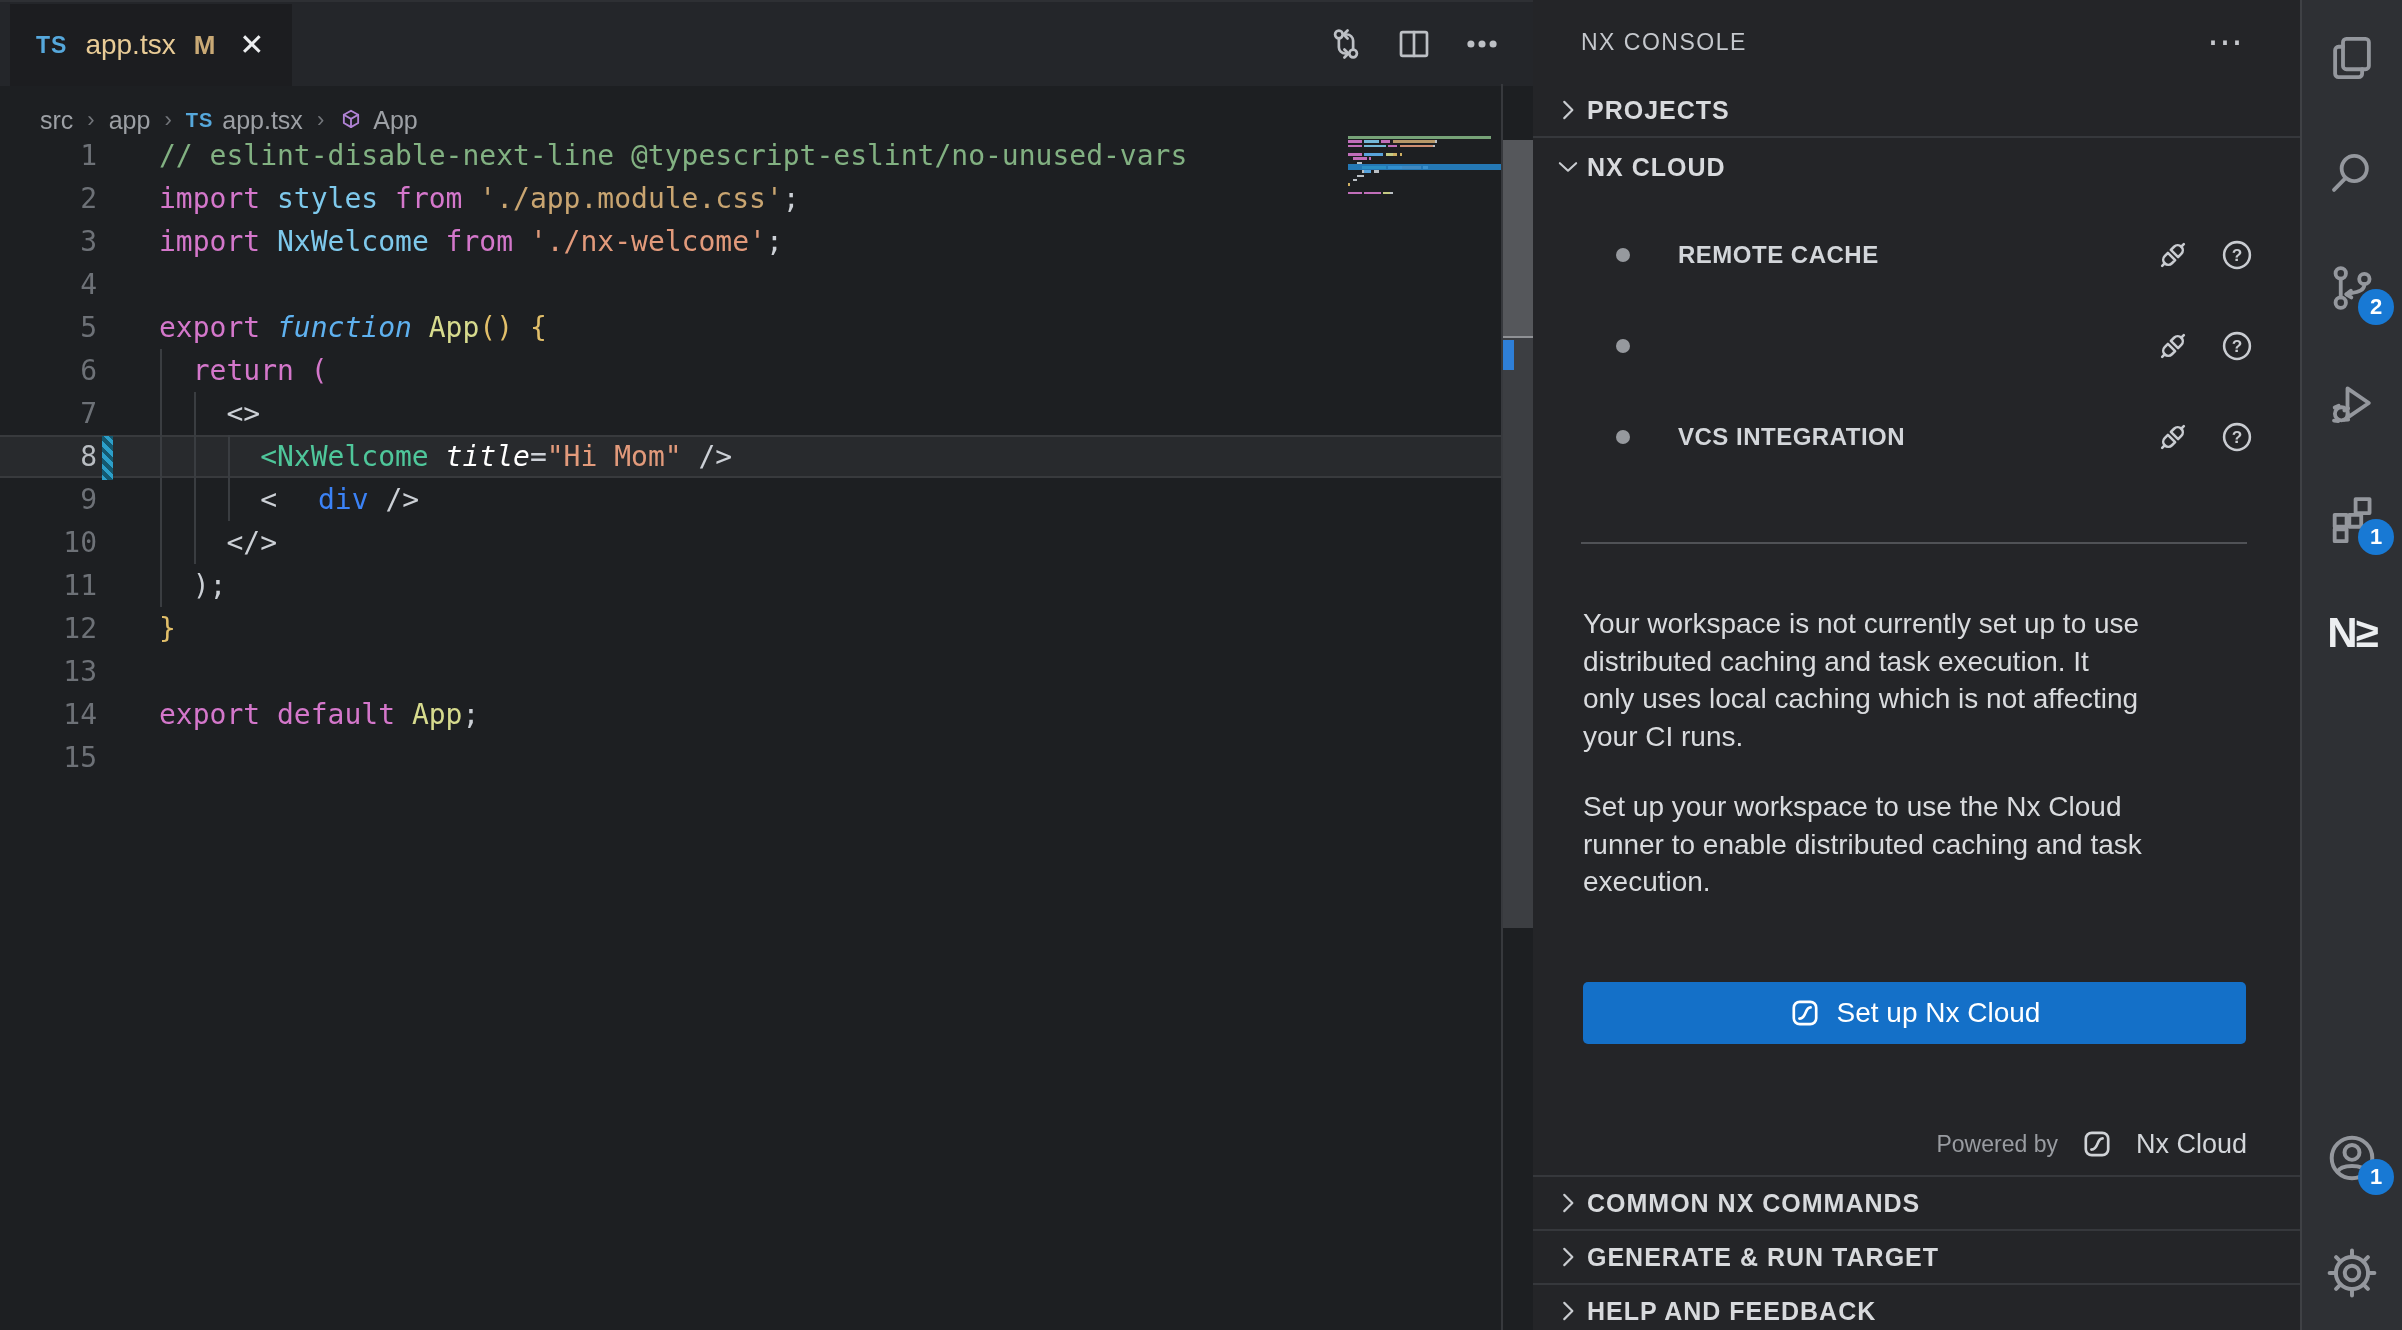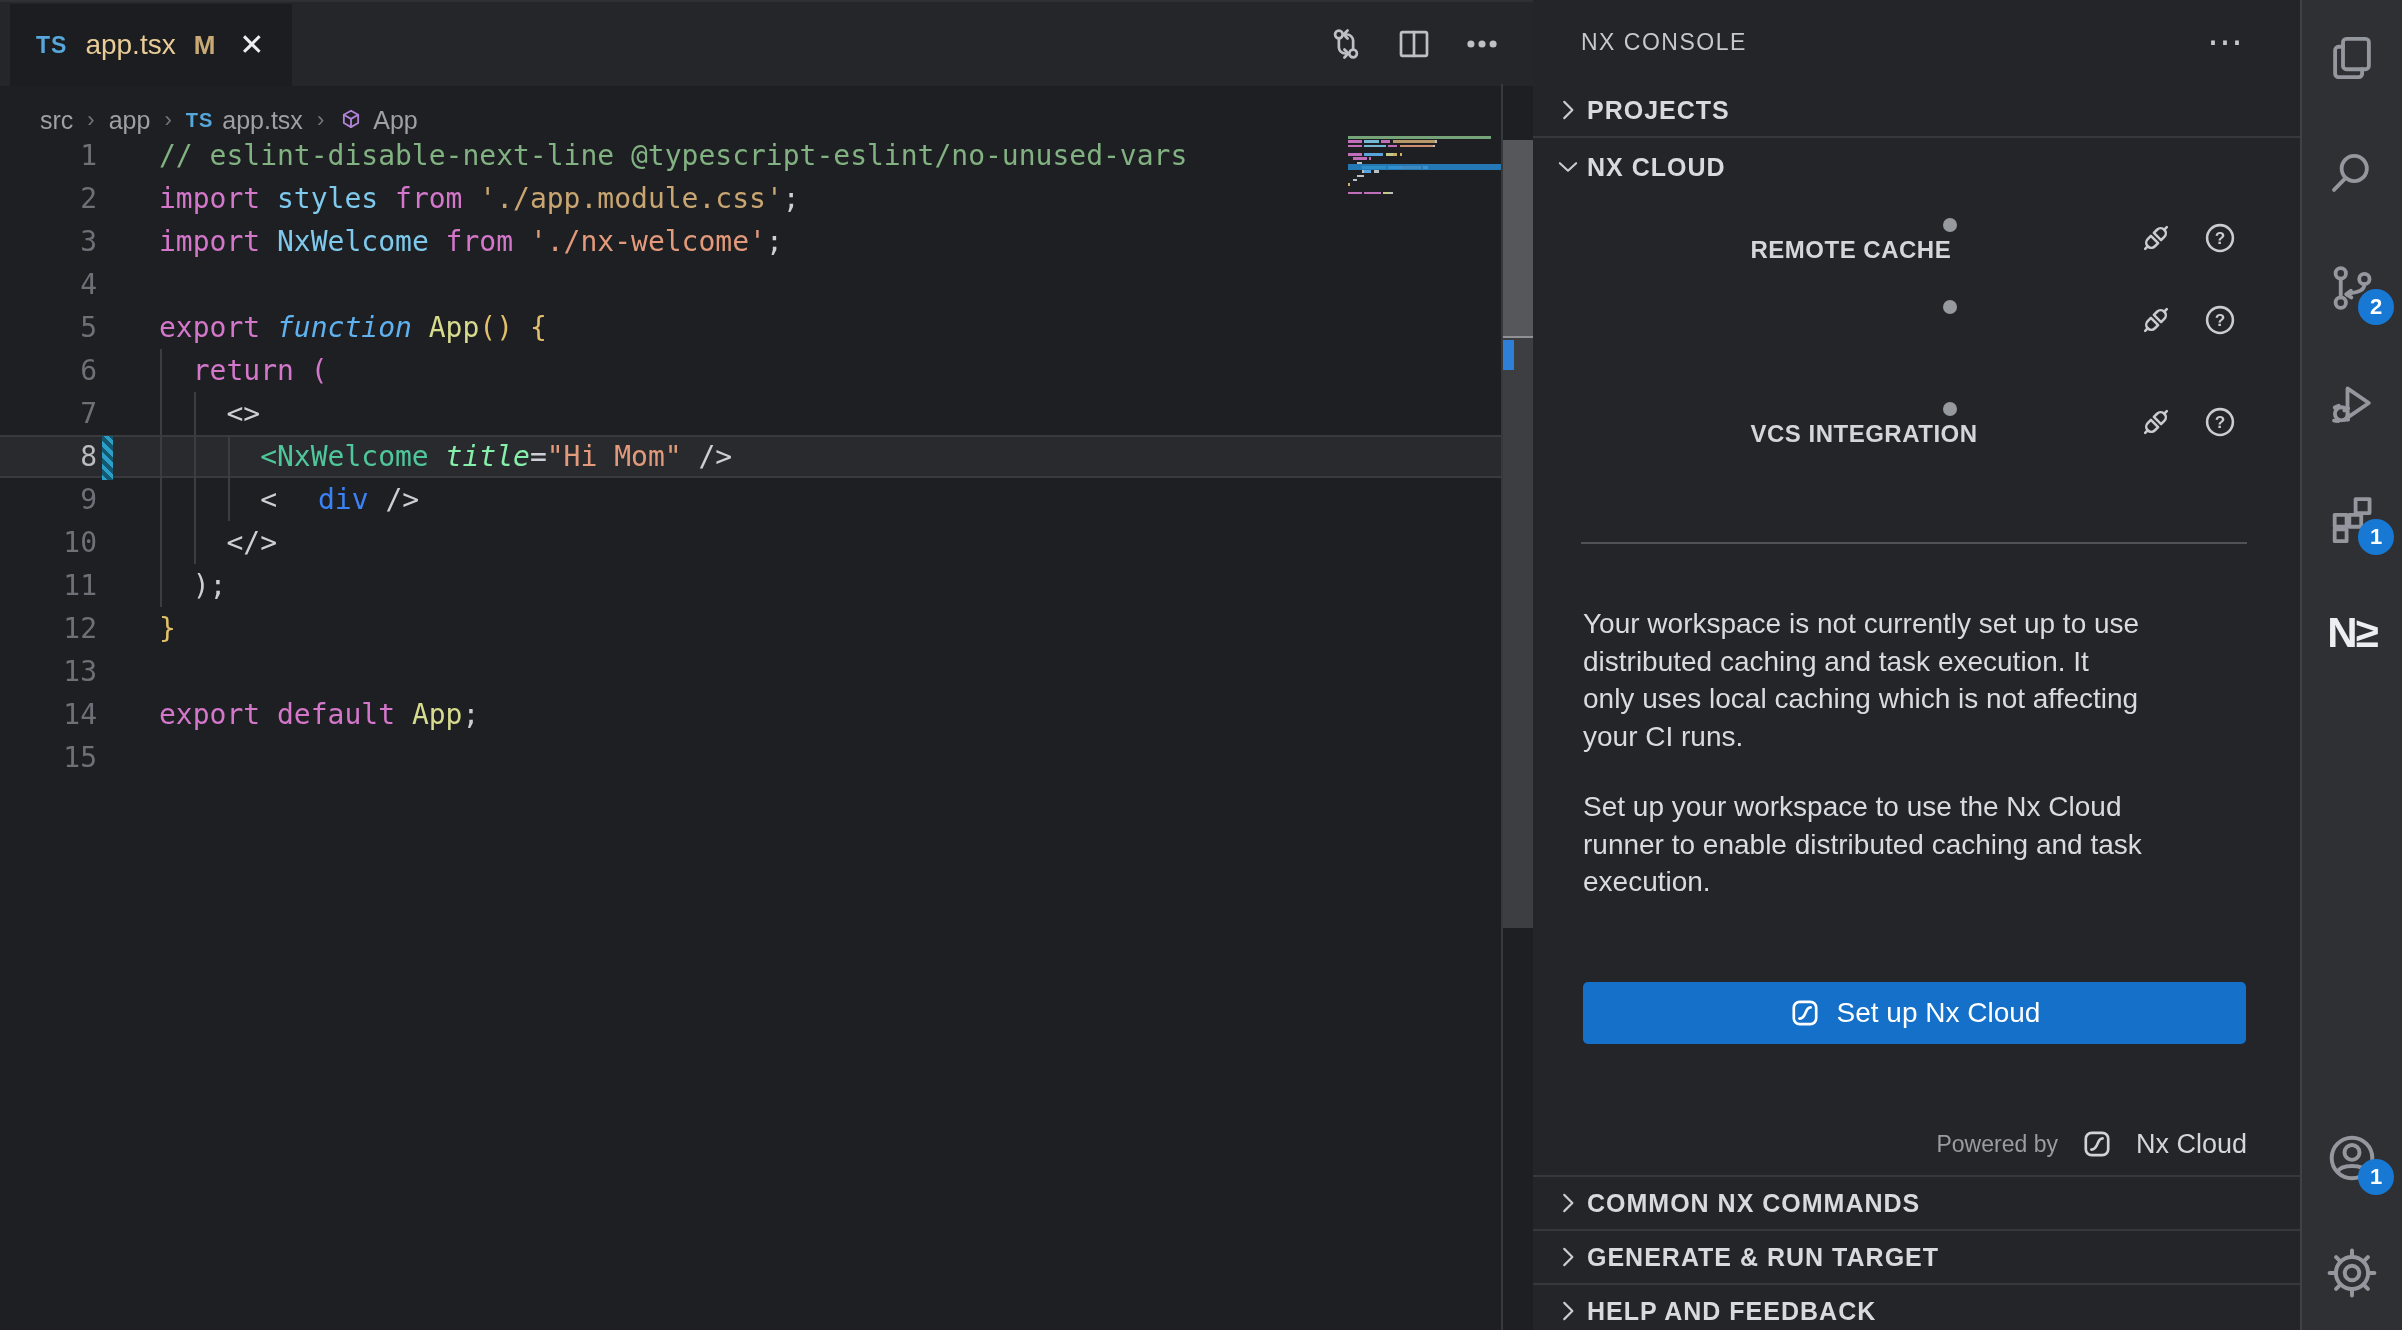--- a/index.html
+++ b/index.html
@@ -26,21 +26,21 @@
   #code{position:absolute;left:0;top:134px;width:1502px;
         font-family:"DejaVu Sans Mono","Liberation Mono",monospace;font-size:28px;line-height:43px;}
   .cl{display:flex;height:43px;position:relative;}
   .cl .ln{width:97px;text-align:right;color:#6d7177;flex:none;user-select:none;}
   .cl .ctext{padding-left:62px;white-space:pre;}
   .cl.current{background:rgba(255,255,255,.05);
       box-shadow:inset 0 2px 0 rgba(255,255,255,.08), inset 0 -2px 0 rgba(255,255,255,.08);}
   .cl.current .ln{color:#b9bdc2;}
   .tok-comment{color:#82b182;} .tok-kw{color:#d477cb;} .tok-ident{color:#7ec9ec;}
   .tok-fnkw{color:#5fb1ef;font-style:italic;} .tok-tag{color:#4fc79b;} .tok-tagb{color:#3b82f6;margin-left:41px;}
-  .tok-attr{color:#86efac;font-style:italic;} .tok-def{color:#d7db8e;} .tok-bracket{color:#e2bf6a;}
+  .tok-attr{color:#ffffff;font-style:italic;} .tok-def{color:#d7db8e;} .tok-bracket{color:#e2bf6a;}
   .tok-str1{color:#c9a571;} .tok-str2{color:#e29a7b;} .tok-punc{color:#ccd0d6;}
   .indent-guide{position:absolute;width:2px;background:#3a3d41;}
   #guide1{left:160px;top:349px;height:258px;} #guide2{left:194px;top:392px;height:172px;}
   #guide3{left:228px;top:435px;height:86px;}
   #gutter-modified{position:absolute;left:102px;top:436px;width:11px;height:44px;
       background:repeating-linear-gradient(45deg,#2c9fc9 0 4px,#14586f 4px 8px);}
   
   #minimap{position:absolute;left:1348px;top:136px;width:155px;cursor:pointer;}
   .mm-row{height:2.6px;margin-bottom:1.7px;display:flex;}
   .mm-seg{height:100%;opacity:.9;}
@@ -54,21 +54,21 @@
   #panel{position:absolute;left:1533px;top:0;width:767px;height:1330px;background:#242528;}
   #panel-header{position:absolute;left:0;top:0;width:100%;height:84px;display:flex;align-items:center;}
   #panel-title{margin-left:48px;color:#c5c8cd;font-size:23px;letter-spacing:1.5px;}
   #panel-more{position:absolute;right:55px;top:0;height:84px;display:flex;align-items:center;
       color:#c5c8cd;font-size:36px;cursor:pointer;letter-spacing:2px;}
   .sect-row{position:absolute;left:0;width:100%;display:flex;align-items:center;cursor:pointer;}
   .sect-chevron{margin-left:18px;width:34px;color:#c9ccd0;display:flex;align-items:center;justify-content:center;}
   .sect-label{color:#d8dadd;font-weight:700;font-size:25px;letter-spacing:1px;margin-left:2px;}
   #row-projects{top:84px;height:52px;border-bottom:2px solid #36383c;}
   #row-nxcloud{top:138px;height:58px;}
-  .nx-item{position:absolute;left:0;width:100%;display:flex;align-items:center;flex-direction:column;}
+  .nx-item{position:absolute;left:17px;width:100%;display:flex;align-items:center;}
   .nx-bullet{width:14px;height:14px;border-radius:50%;background:#96999e;margin-left:66px;flex:none;}
   .nx-item-label{color:#d3d6da;font-weight:700;font-size:24px;letter-spacing:.5px;
       margin-left:48px;width:380px;line-height:1.5;}
   .nx-item-icons{position:absolute;right:60px;display:flex;gap:24px;color:#c9ccd1;}
   .nx-item-icons .mini-btn{width:40px;height:40px;display:flex;align-items:center;justify-content:center;cursor:pointer;}
   #nx-hr{position:absolute;left:48px;top:542px;width:666px;height:2px;background:#505256;}
   .panel-para{position:absolute;left:50px;width:664px;color:#d9dbde;font-size:28px;
       line-height:37.5px;white-space:pre-line;}
   #para1{top:605px;} #para2{top:788px;}
   #setup-btn{position:absolute;left:50px;top:982px;width:663px;height:62px;background:#1470c8;

